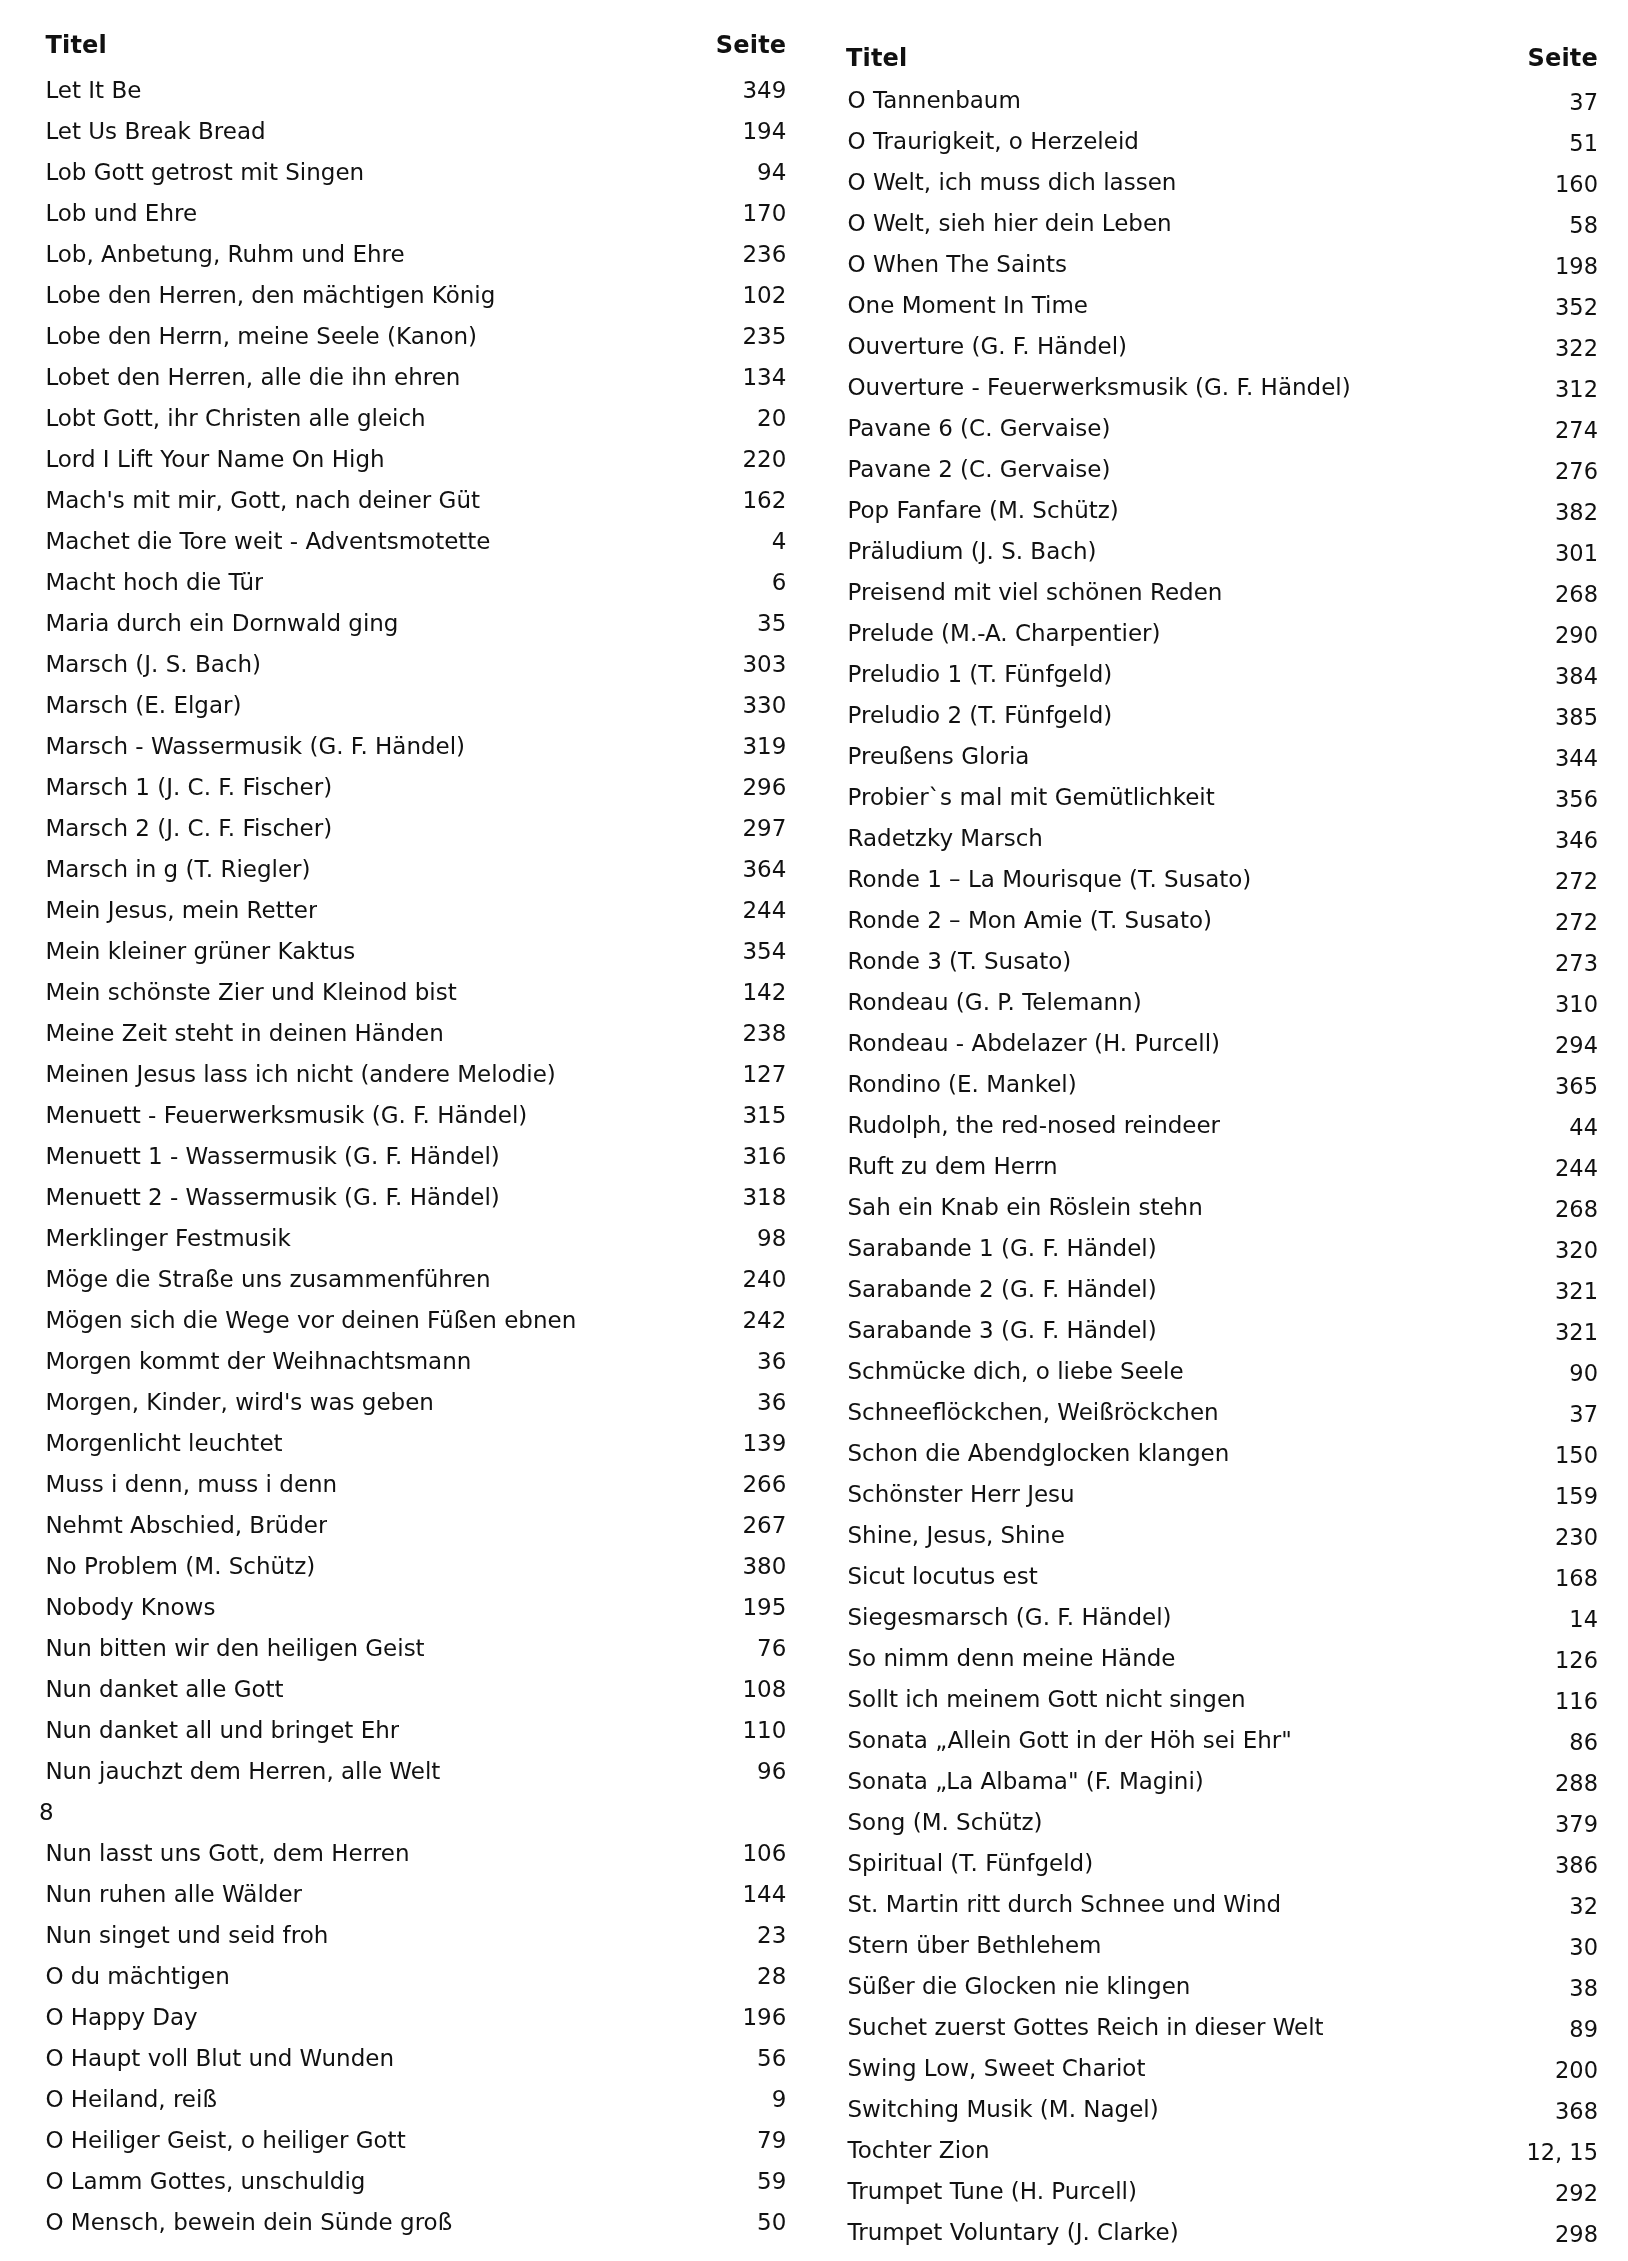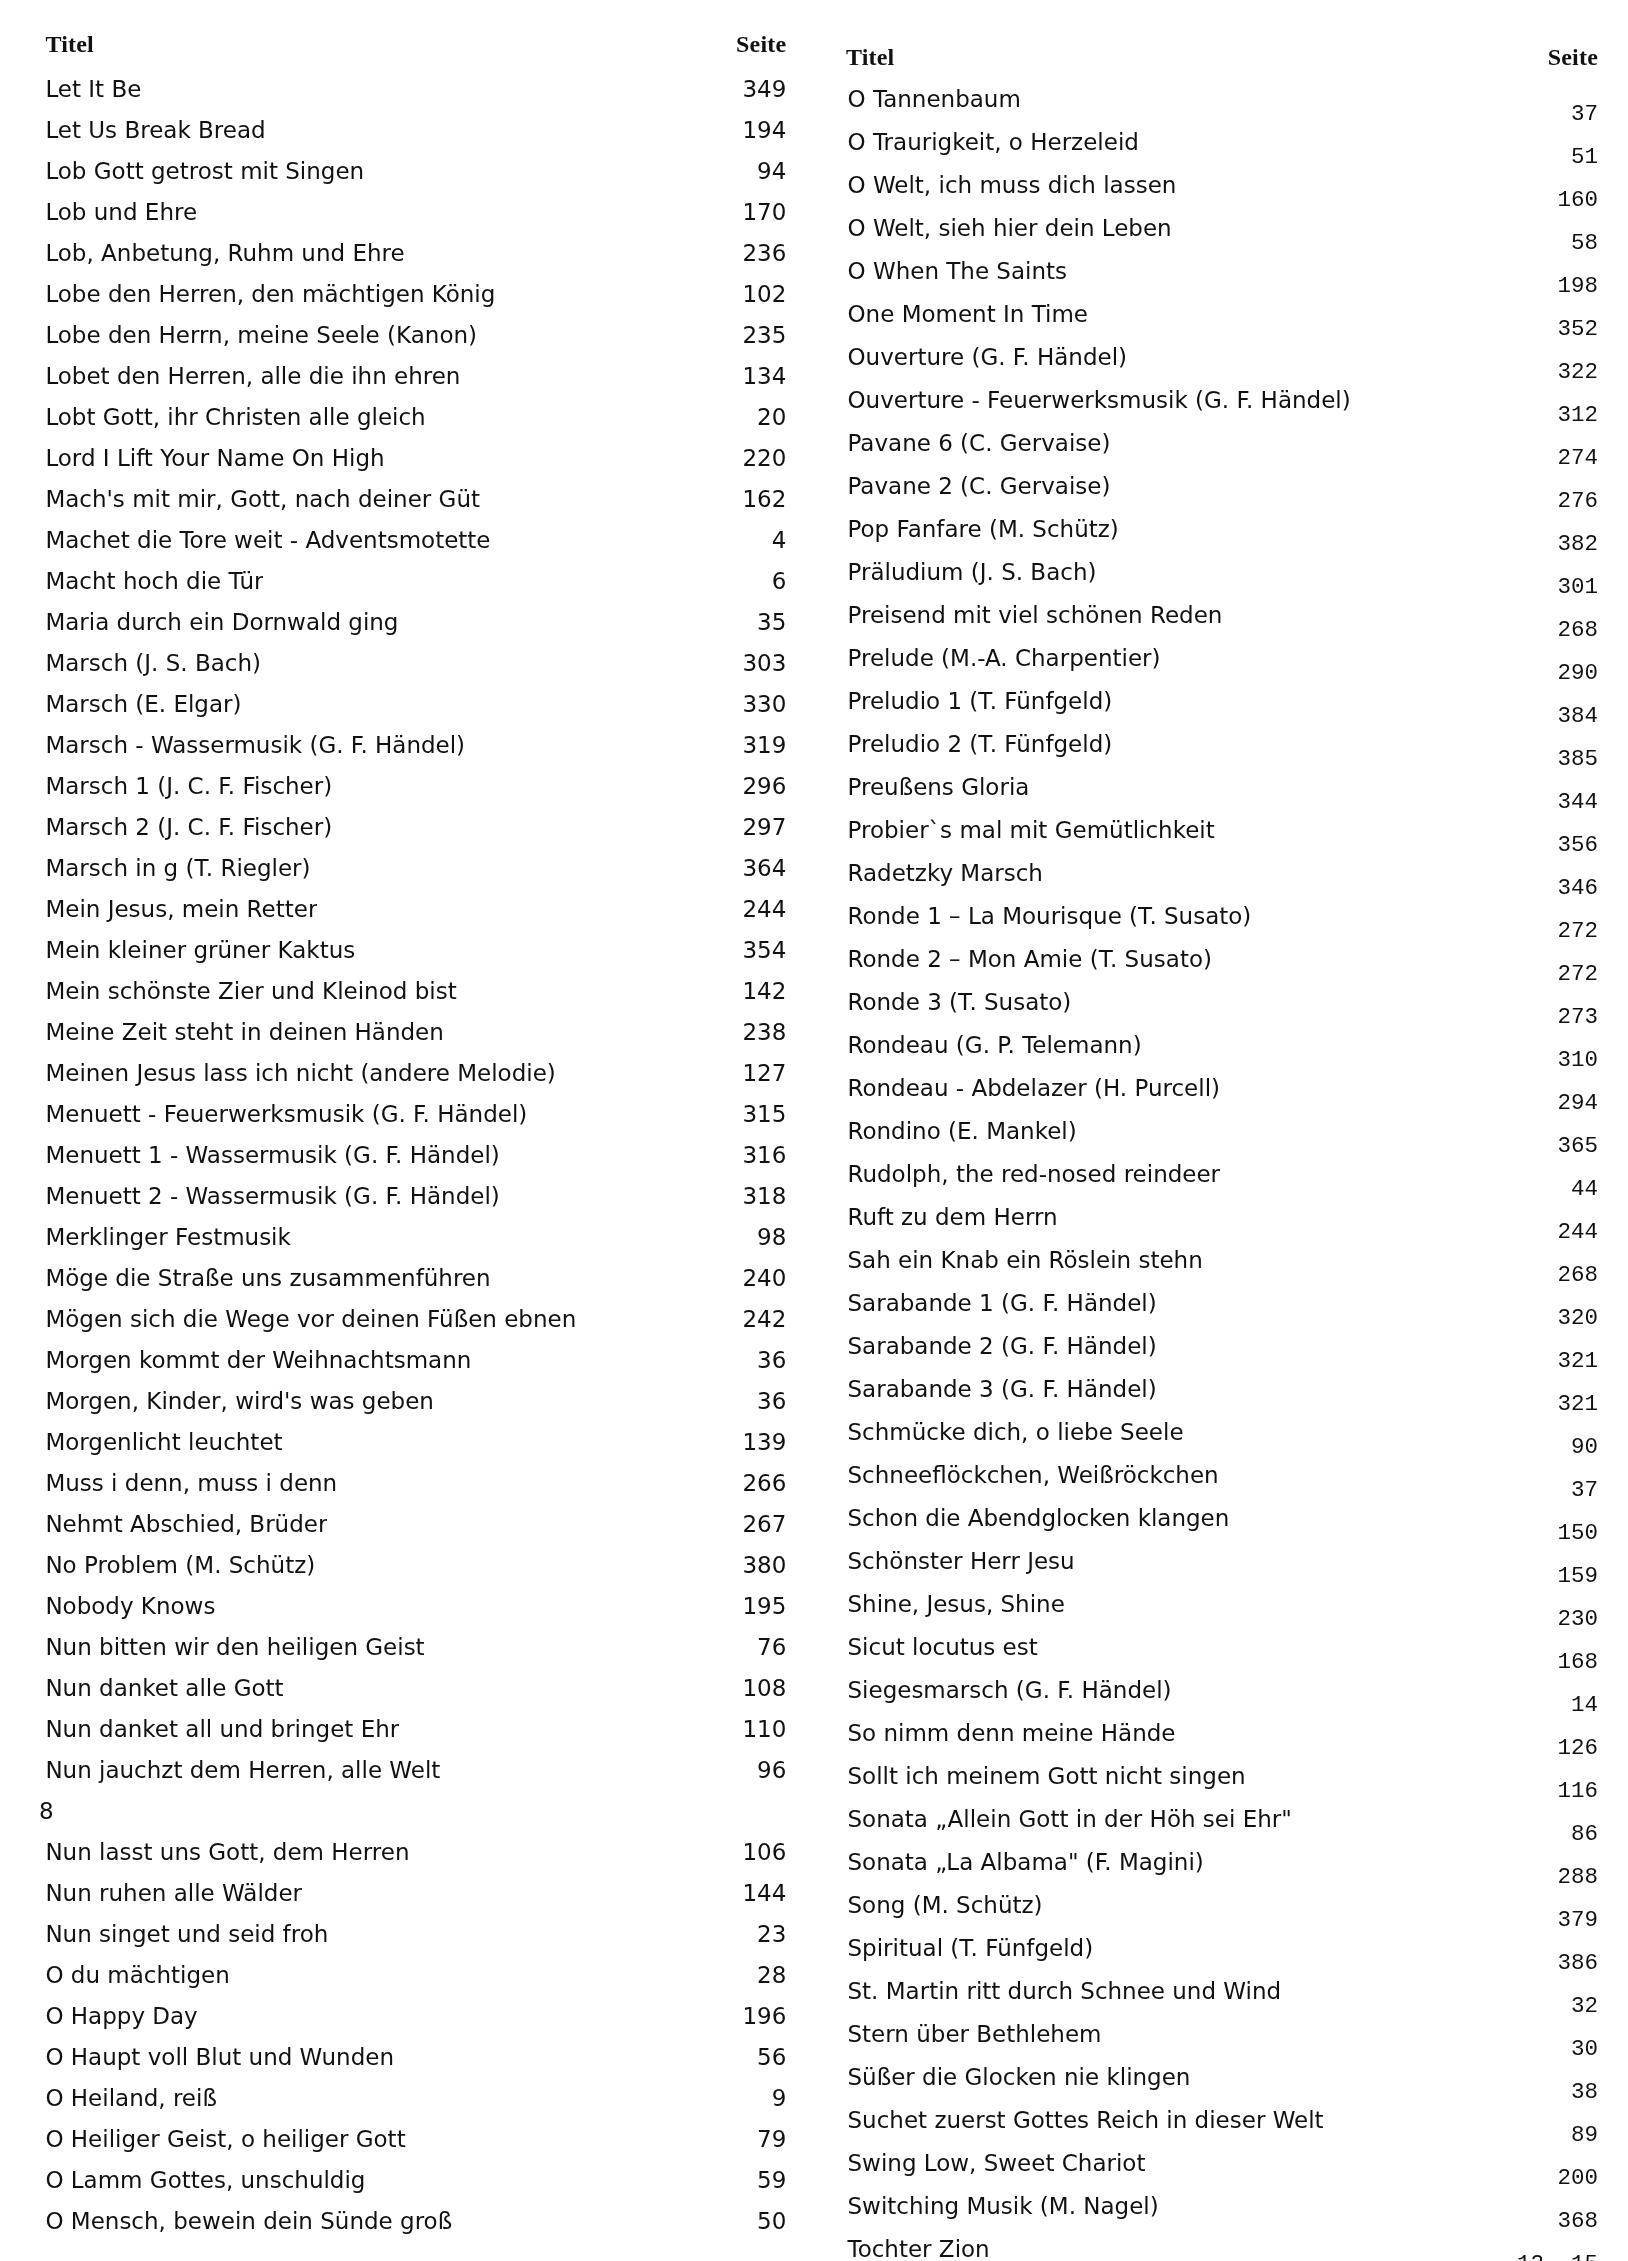--- a/index.html
+++ b/index.html
@@ -38,21 +38,20 @@
     padding-top: 13px;
   }
   .header-row {
     display: flex;
     justify-content: space-between;
     align-items: baseline;
     font-weight: bold;
     font-size: 24px;
     letter-spacing: 0.2px;
     margin-bottom: 11.2px;
-    font-family: Liberation Serif, serif;
   }
   .col-right .header-row {
     margin-bottom: 8px;
   }
   .header-title {
     padding-left: 6.4px;
   }
   .header-page {
     padding-right: 11.2px;
   }
@@ -80,23 +79,22 @@
     text-overflow: ellipsis;
   }
   .entry-page {
     padding-right: 11.2px;
     text-align: right;
     font-variant-numeric: tabular-nums;
   }
   .col-right .entry-page {
     padding-right: 0px;
     position: relative;
-    top: 13px;
+    top: 2px;
     font-size: 22.5px;
-    font-family: Liberation Mono, monospace;
   }
   .col-right .entry-title {
     padding-left: 8px;
   }
 </style>
 </head>
 <body>
 
 <div class="page">
   <div class="columns">

